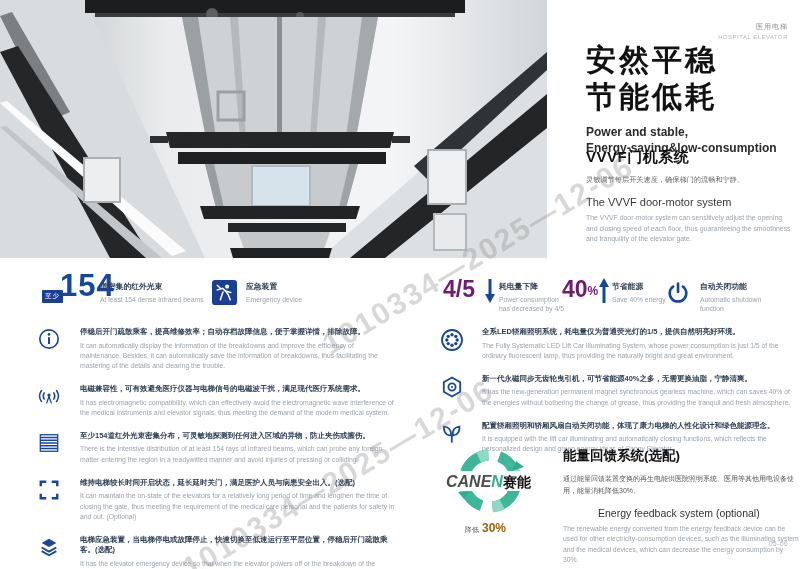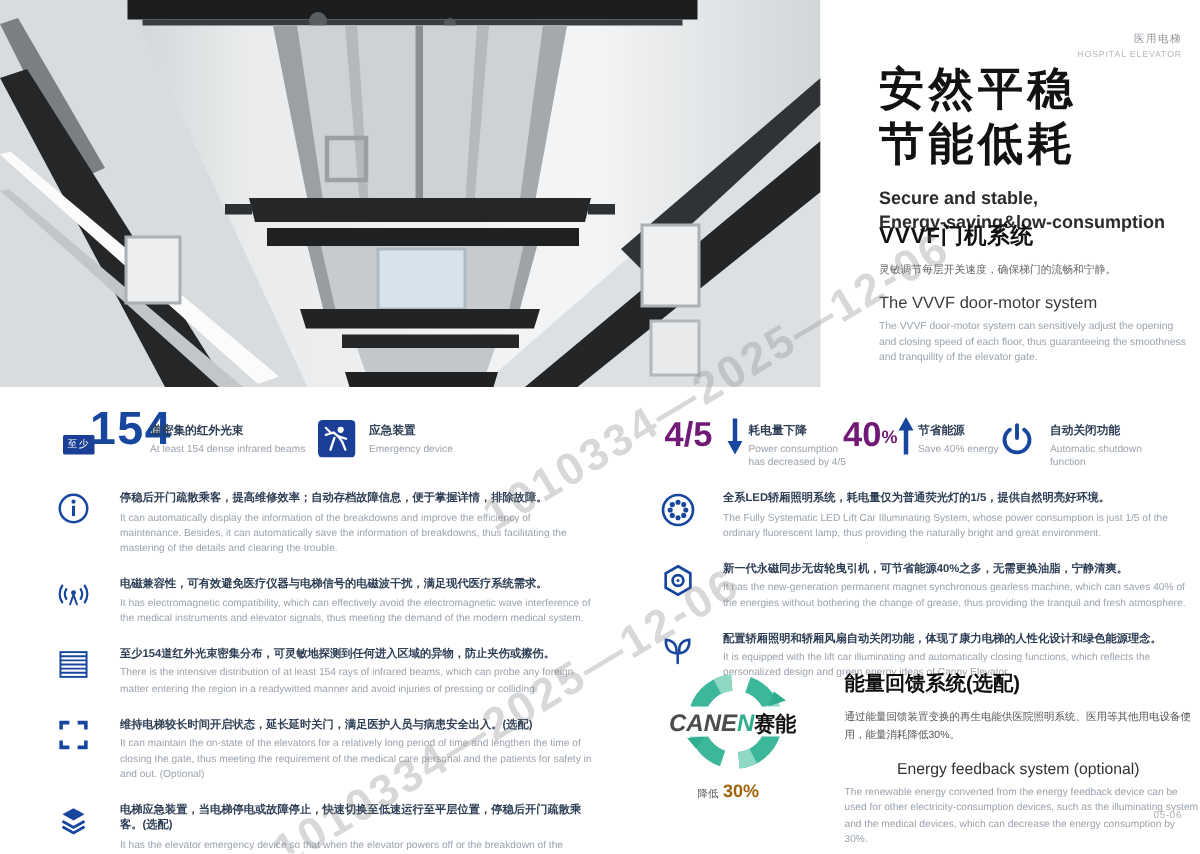--- a/index.html
+++ b/index.html
@@ -141,21 +141,21 @@
 
   <div class="abs" id="corner">
     <div class="corner-zh">医用电梯</div>
     <div class="corner-en">HOSPITAL ELEVATOR</div>
   </div>
 
   <div class="abs" id="hero">
     <div class="hero-zh">安然平稳</div>
     <div class="hero-zh">节能低耗</div>
     <div class="hero-en">
-      <div>Secure and stable,</div>
+      <div>Power and stable,</div>
       <div>Energy-saving&amp;low-consumption</div>
     </div>
   </div>
 
   <div class="abs" id="vvvf">
     <div class="vvvf-title">VVVF门机系统</div>
     <div class="vvvf-zh">灵敏调节每层开关速度，确保梯门的流畅和宁静。</div>
     <div class="vvvf-ten">The VVVF door-motor system</div>
     <div class="vvvf-en">The VVVF door-motor system can sensitively adjust the opening and closing speed of each floor, thus guaranteeing the smoothness and tranquility of the elevator gate.</div>
   </div>

